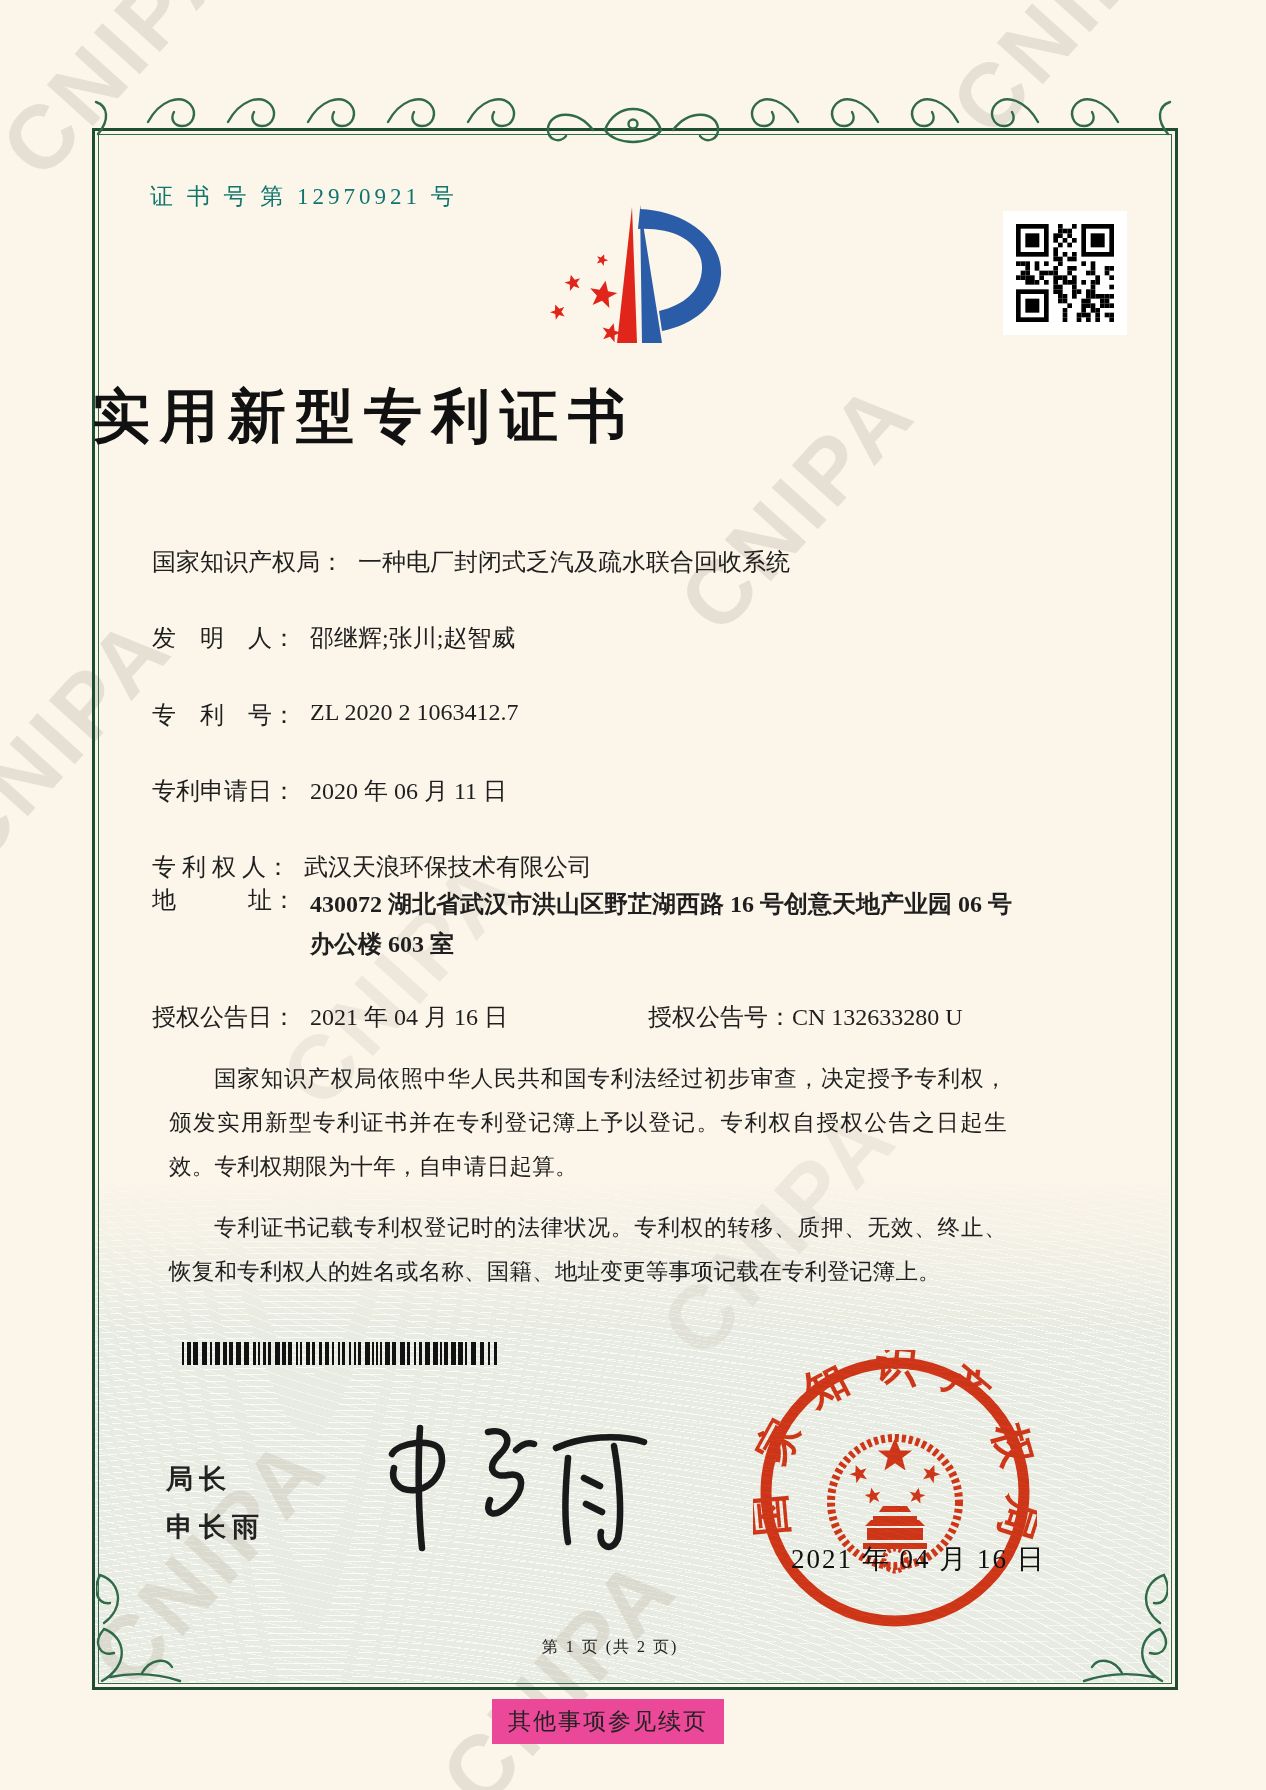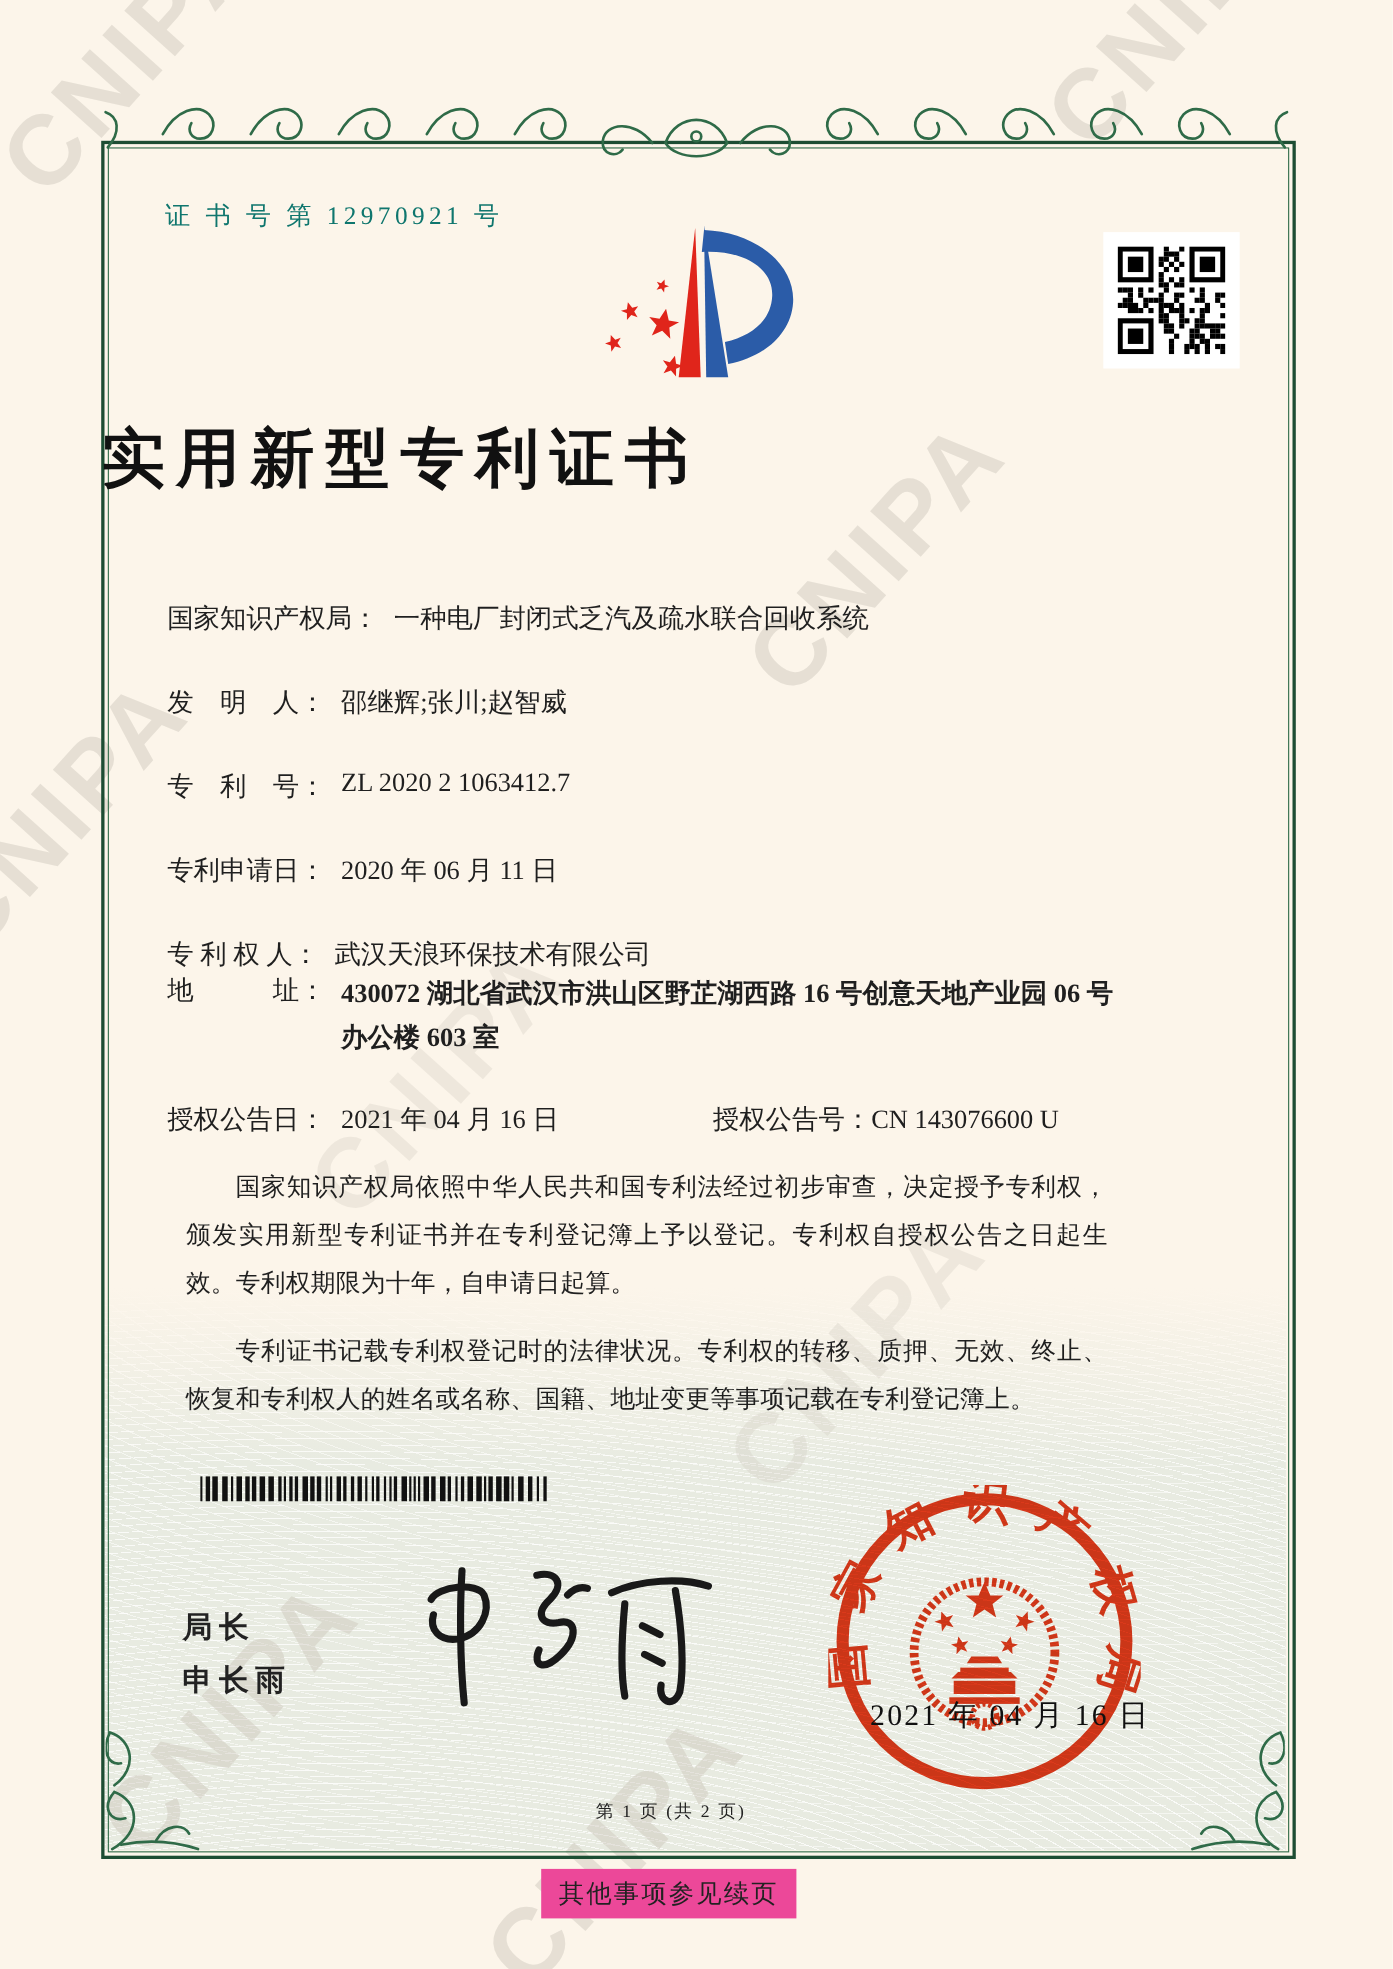--- a/index.html
+++ b/index.html
@@ -309,21 +309,21 @@
     <span class="fvalue">武汉天浪环保技术有限公司</span>
 </div>
 <div class="row addr" style="top:884px">
   <span class="flabel">地　　　址：</span>
     <span class="fvalue">430072 湖北省武汉市洪山区野芷湖西路 16 号创意天地产业园 06 号办公楼 603 室</span>
 </div>
 <div class="row" style="top:1001px">
   <span class="flabel">授权公告日：</span>
     <span class="fvalue">2021 年 04 月 16 日</span>
   <span class="grant-right">
-    <span>授权公告号：</span><span>CN 143076600 U</span>
+    <span>授权公告号：</span><span>CN 132633280 U</span>
   </span>
 </div>
 
 <div class="paras">
   <p>国家知识产权局依照中华人民共和国专利法经过初步审查，决定授予专利权，颁发实用新型专利证书并在专利登记簿上予以登记。专利权自授权公告之日起生效。专利权期限为十年，自申请日起算。</p>
   <p>专利证书记载专利权登记时的法律状况。专利权的转移、质押、无效、终止、恢复和专利权人的姓名或名称、国籍、地址变更等事项记载在专利登记簿上。</p>
 </div>
 
 <svg class="barcode" id="barcode-svg" width="318" height="23" viewBox="0 0 318 23">
     <rect x="0" y="0" width="2" height="23" fill="#111"></rect>

